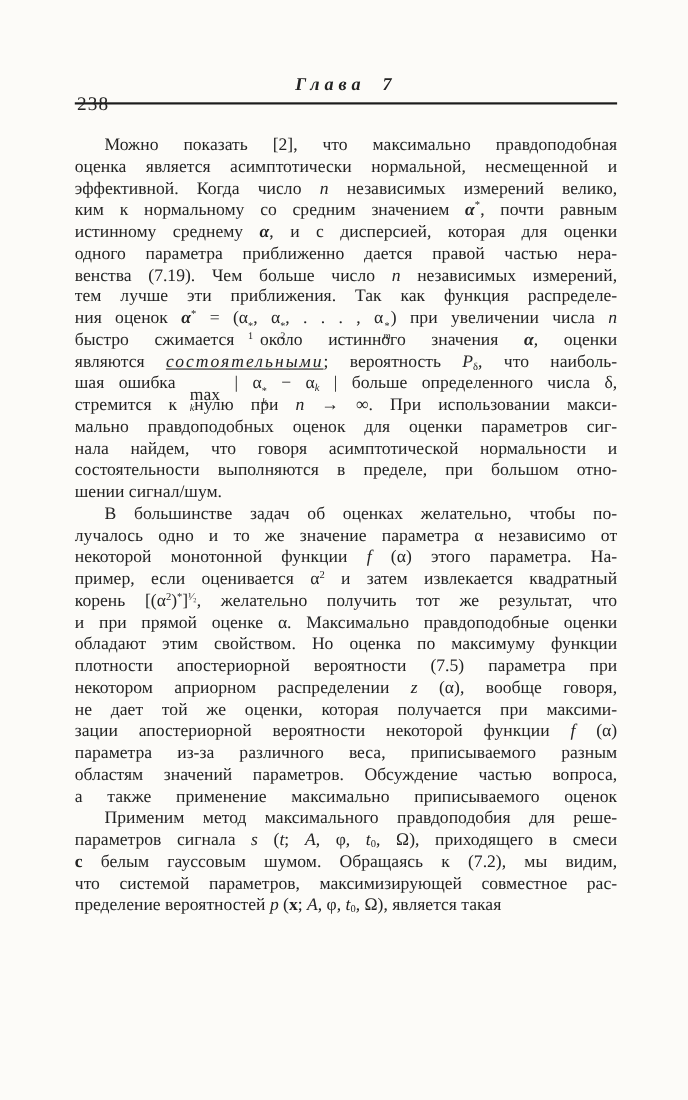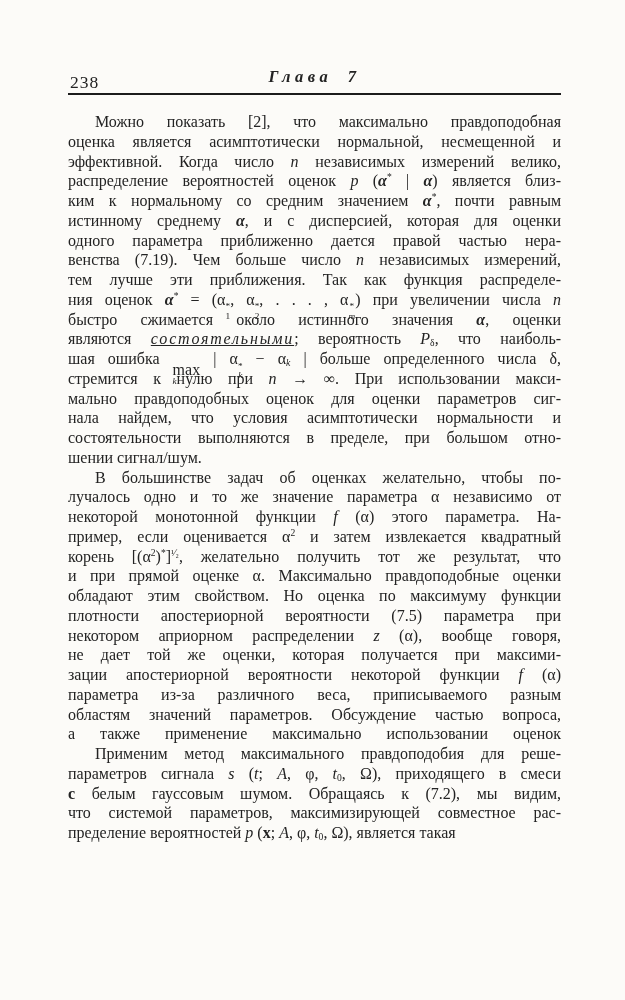--- a/index.html
+++ b/index.html
@@ -9,31 +9,31 @@
     height: 1000px;
     box-sizing: border-box;
     background: #fcfbf8;
     color: #232323;
     font-family: "Liberation Serif", "DejaVu Serif", serif;
     padding: 66px 64px 0 68px;
     overflow: hidden;
   }
   .header { position: relative; height: 24px; }
   .pagenum {
-    position: absolute; left: 2px; top: 6px;
+    position: absolute; left: 2px; top: 18px;
     font-size: 17.5px; letter-spacing: 1px;
   }
   .chapter {
     display: block; text-align: center;
     font-style: italic; font-weight: bold;
     font-size: 16.5px; letter-spacing: 4.5px; word-spacing: 7px;
     padding-top: 1px;
   }
   .rule { height: 2px; background: #1c1c1c; margin-top: 3px; }
-  .textbody { margin-top: 17px; font-size: 16px; }
+  .textbody { margin-top: 27px; font-size: 16px; }
   .line {
     height: 19.75px;
     line-height: 19.75px;
     text-align: justify;
     text-align-last: justify;
     white-space: normal;
   }
   .line.first { text-indent: 27px; }
   .line.last  { text-align-last: left; }
   sup, sub { font-size: 0.6em; line-height: 0; }
@@ -59,21 +59,20 @@
   <div class="header">
     <span class="pagenum">238</span>
     <span class="chapter">Глава 7</span>
   </div>
   <div class="rule"></div>
   <div class="textbody">
       <div class="paragraph">
         <div class="line first">Можно показать [2], что максимально правдоподобная</div>
         <div class="line">оценка является асимптотически нормальной, несмещенной и</div>
         <div class="line">эффективной. Когда число <i>n</i> независимых измерений велико,</div>
-        <div class="line">распределение вероятностей оценок <i>p</i> (<b><i>α</i></b><sup>*</sup> | <b><i>α</i></b>) является близ-</div>
         <div class="line">ким к нормальному со средним значением <b><i>α</i></b><sup>*</sup>, почти равным</div>
         <div class="line">истинному среднему <b><i>α</i></b>, и с дисперсией, которая для оценки</div>
         <div class="line">одного параметра приближенно дается правой частью нера-</div>
         <div class="line">венства (7.19). Чем больше число <i>n</i> независимых измерений,</div>
         <div class="line">тем лучше эти приближения. Так как функция распределе-</div>
         <div class="line">ния оценок <b><i>α</i></b><sup>*</sup> = (α<span class="ss">
             <span>*</span>
             <span>1</span>
           </span>, α<span class="ss">
             <span>*</span>
@@ -86,39 +85,39 @@
         <div class="line">являются <i class="sp">состоятельными</i>; вероятность <i>P</i><sub>δ</sub>, что наиболь-</div>
         <div class="line">шая ошибка <span class="mop">
             <span class="op">max</span>
             <span class="lim">k</span>
           </span> | α<span class="ss">
             <span>*</span>
             <span><i>k</i></span>
           </span> − α<sub><i>k</i></sub> | больше определенного числа δ,</div>
         <div class="line">стремится к нулю при <i>n</i> → ∞. При использовании макси-</div>
         <div class="line">мально правдоподобных оценок для оценки параметров сиг-</div>
-        <div class="line">нала найдем, что условия асимптотически нормальности и</div>
+        <div class="line">нала найдем, что говоря асимптотической нормальности и</div>
         <div class="line">состоятельности выполняются в пределе, при большом отно-</div>
         <div class="line last">шении сигнал/шум.</div>
       </div>
       <div class="paragraph">
         <div class="line first">В большинстве задач об оценках желательно, чтобы по-</div>
         <div class="line">лучалось одно и то же значение параметра α независимо от</div>
         <div class="line">некоторой монотонной функции <i>f</i> (α) этого параметра. На-</div>
         <div class="line">пример, если оценивается α<sup>2</sup> и затем извлекается квадратный</div>
         <div class="line">корень [(α<sup>2</sup>)<sup>*</sup>]<sup>¹⁄₂</sup>, желательно получить тот же результат, что</div>
         <div class="line">и при прямой оценке α. Максимально правдоподобные оценки</div>
         <div class="line">обладают этим свойством. Но оценка по максимуму функции</div>
         <div class="line">плотности апостериорной вероятности (7.5) параметра при</div>
         <div class="line">некотором априорном распределении <i>z</i> (α), вообще говоря,</div>
         <div class="line">не дает той же оценки, которая получается при максими-</div>
         <div class="line">зации апостериорной вероятности некоторой функции <i>f</i> (α)</div>
         <div class="line">параметра из-за различного веса, приписываемого разным</div>
         <div class="line">областям значений параметров. Обсуждение частью вопроса,</div>
-        <div class="line">а также применение максимально использовании оценок</div>
+        <div class="line">а также применение максимально приписываемого оценок</div>
       </div>
       <div class="paragraph">
         <div class="line first">Применим метод максимального правдоподобия для реше-</div>
         <div class="line">параметров сигнала <i>s</i> (<i>t</i>; <i>A</i>, φ, <i>t</i><sub>0</sub>, Ω), приходящего в смеси</div>
         <div class="line"><b>с</b> белым гауссовым шумом. Обращаясь к (7.2), мы видим,</div>
         <div class="line">что системой параметров, максимизирующей совместное рас-</div>
         <div class="line last">пределение вероятностей <i>p</i> (<b>x</b>; <i>A</i>, φ, <i>t</i><sub>0</sub>, Ω), является такая</div>
       </div>
     </div>
 </div>

